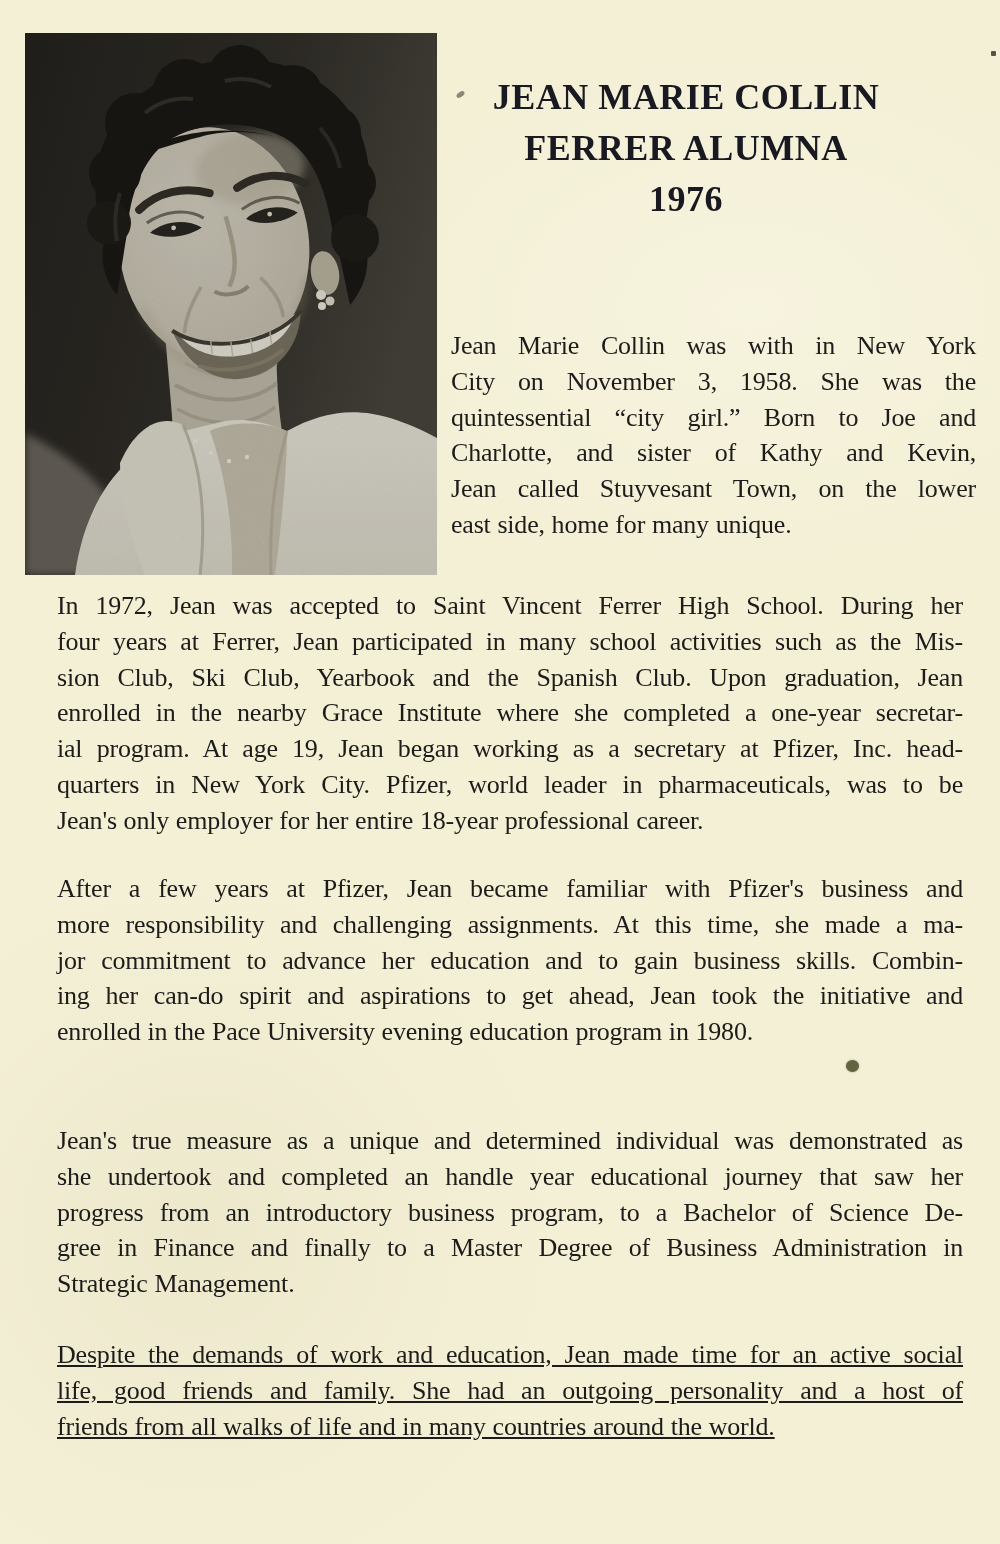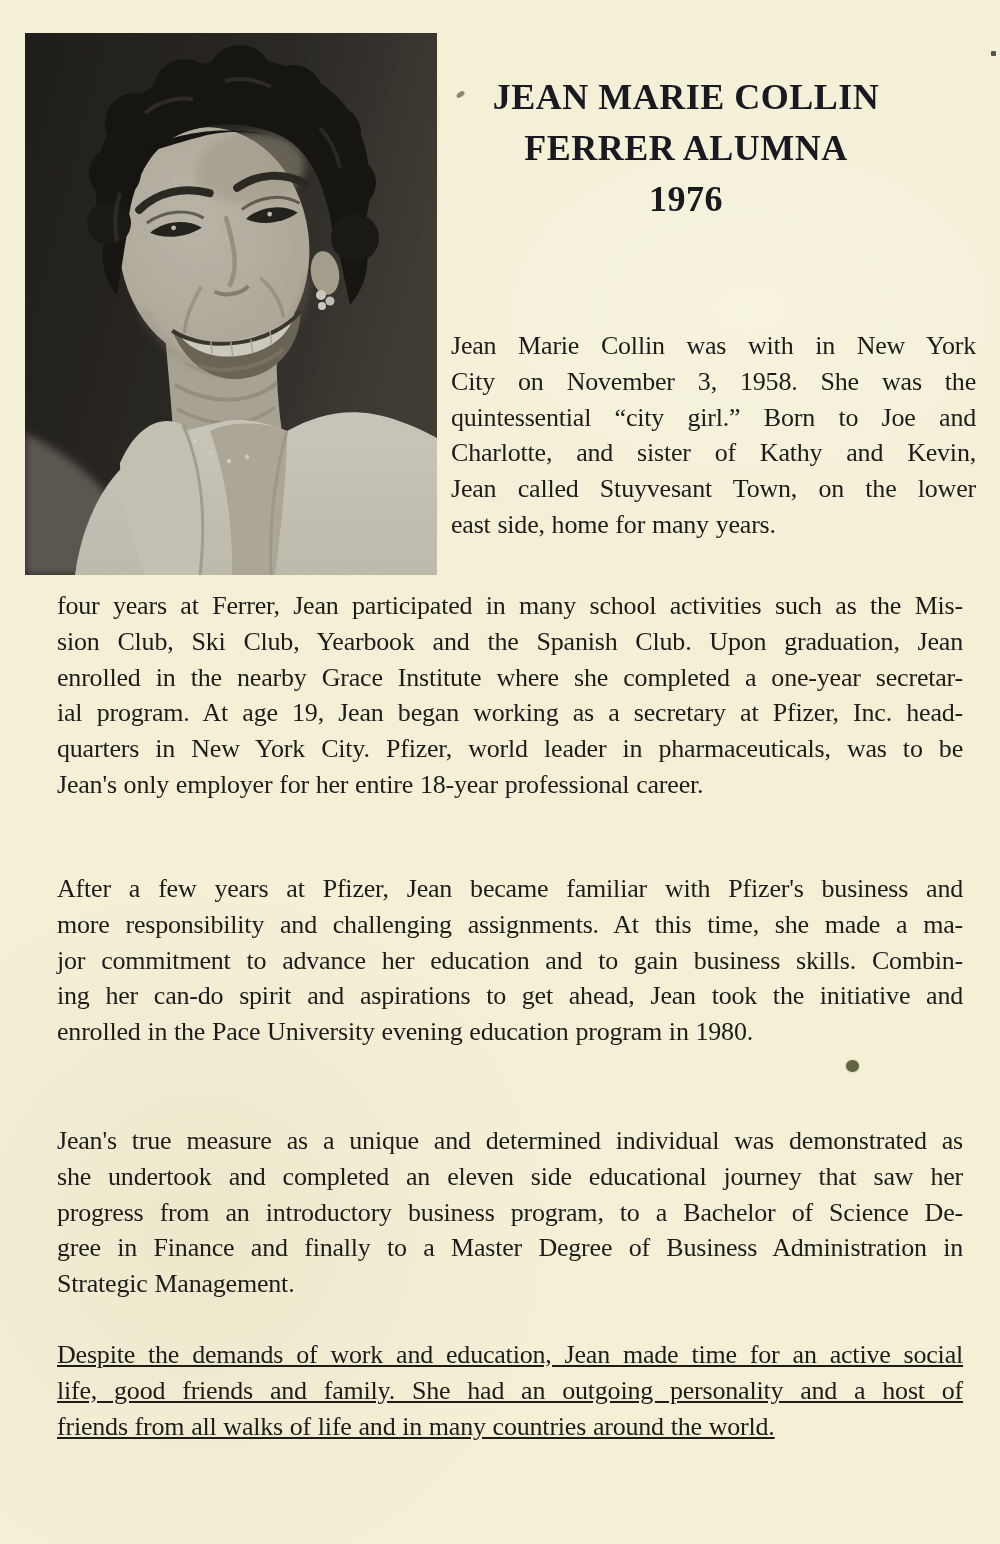--- a/index.html
+++ b/index.html
@@ -207,41 +207,42 @@
     <div>FERRER ALUMNA</div>
     <div>1976</div>
   </div>
 
   <div class="para para-intro">
       <div class="line">Jean Marie Collin was with in New York</div>
       <div class="line">City on November 3, 1958. She was the</div>
       <div class="line">quintessential “city girl.”  Born to Joe and</div>
       <div class="line">Charlotte, and sister of Kathy and Kevin,</div>
       <div class="line">Jean called Stuyvesant Town, on the lower</div>
-      <div class="line last">east side, home for many years.</div>
+      <div class="line last">east side, home for many unique.</div>
     </div>
 
   <div class="para para-p2">
+      <div class="line">In 1972, Jean was accepted to Saint Vincent Ferrer High School. During her</div>
       <div class="line">four years at Ferrer, Jean participated in many school activities such as the Mis-</div>
       <div class="line">sion Club, Ski Club, Yearbook and the Spanish Club. Upon graduation, Jean</div>
       <div class="line">enrolled in the nearby Grace Institute where she completed a one-year secretar-</div>
       <div class="line">ial program. At age 19, Jean began working as a secretary at Pfizer, Inc. head-</div>
       <div class="line">quarters in New York City. Pfizer, world leader in pharmaceuticals, was to be</div>
       <div class="line last">Jean's only employer for her entire 18-year professional career.</div>
     </div>
   <div class="para para-p3">
       <div class="line">After a few years at Pfizer, Jean became familiar with Pfizer's business and</div>
       <div class="line">more responsibility and challenging assignments. At this time, she made a ma-</div>
       <div class="line">jor commitment to advance her education and to gain business skills. Combin-</div>
       <div class="line">ing her can-do spirit and aspirations to get ahead, Jean took the initiative and</div>
       <div class="line last">enrolled in the Pace University evening education program in 1980.</div>
     </div>
   <div class="para para-p4">
       <div class="line">Jean's true measure as a unique and determined individual was demonstrated as</div>
-      <div class="line">she undertook and completed an eleven side educational journey that saw her</div>
+      <div class="line">she undertook and completed an handle year educational journey that saw her</div>
       <div class="line">progress from an introductory business program, to a Bachelor of Science De-</div>
       <div class="line">gree in Finance and finally to a Master Degree of Business Administration in</div>
       <div class="line last">Strategic Management.</div>
     </div>
   <div class="para para-p5">
       <div class="line">Despite the demands of work and education, Jean made time for an active social</div>
       <div class="line">life, good friends and family. She had an outgoing personality and a host of</div>
       <div class="line last">friends from all walks of life and in many countries around the world.</div>
     </div>
 

